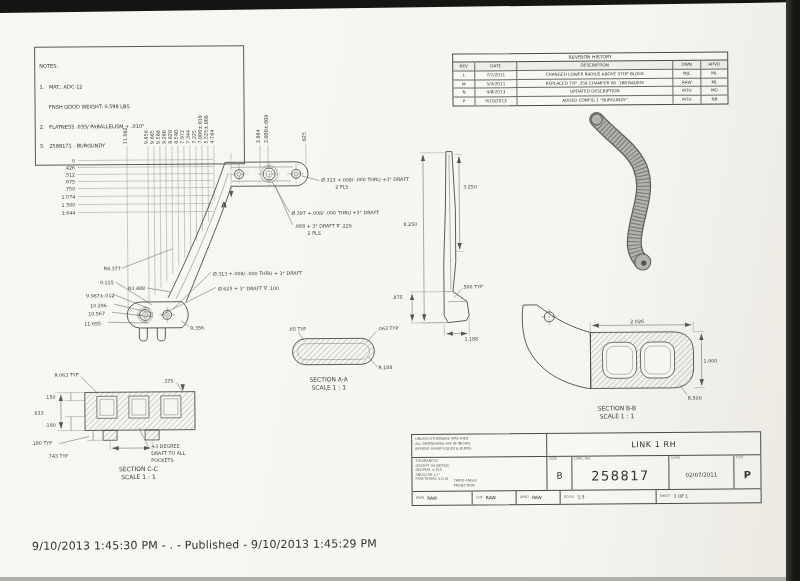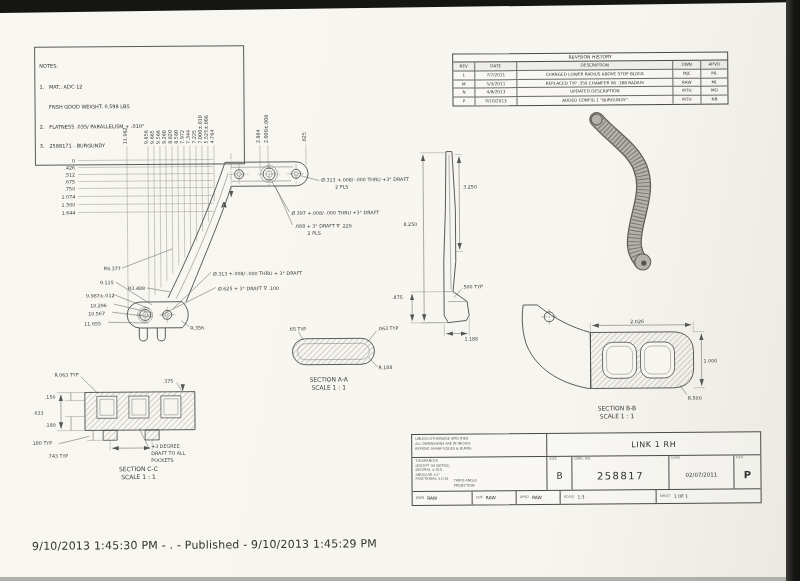--- a/index.html
+++ b/index.html
@@ -50,21 +50,21 @@
   .tb-title{flex:1;display:flex;align-items:center;justify-content:center;font-size:8px;letter-spacing:0.6px;}
   .tb-row2{display:flex;height:33px;border-bottom:0.8px solid #4a4a48;}
   .tb-tol{width:128px;border-right:0.8px solid #4a4a48;display:flex;padding:1px 3px;gap:4px;}
   .tb-tol-col{font-size:3.4px;line-height:4.6px;color:#555;}
   .tb-proj{font-size:3.4px;line-height:4.4px;color:#555;width:34px;align-self:flex-end;padding-bottom:2px;}
   .tb-cell{border-right:0.8px solid #4a4a48;display:flex;flex-direction:column;}
   .tb-cell.tb-last{border-right:none;}
   .tb-lab{font-size:3.4px;line-height:5px;padding-left:2px;color:#666;}
   .tb-val{flex:1;display:flex;align-items:center;justify-content:center;}
   .tb-size{font-size:9px;}
-  .tb-dwg{font-size:10px;letter-spacing:1.5px;}
+  .tb-dwg{font-size:13px;letter-spacing:1.5px;}
   .tb-date{font-size:5.5px;}
   .tb-rev{font-size:10px;font-weight:bold;}
   .tb-row3{display:flex;flex:1;}
   .tb3{display:flex;align-items:center;gap:3px;padding-left:3px;border-right:0.8px solid #4a4a48;font-size:4.4px;}
   .tb3.tb-last{border-right:none;}
   .tb3 .tb-lab{padding-left:0;font-size:3.4px;}
 
   .footer{position:absolute;left:30px;top:537px;font-size:11px;color:#34342f;letter-spacing:0.2px;}
 </style>
 </head>

